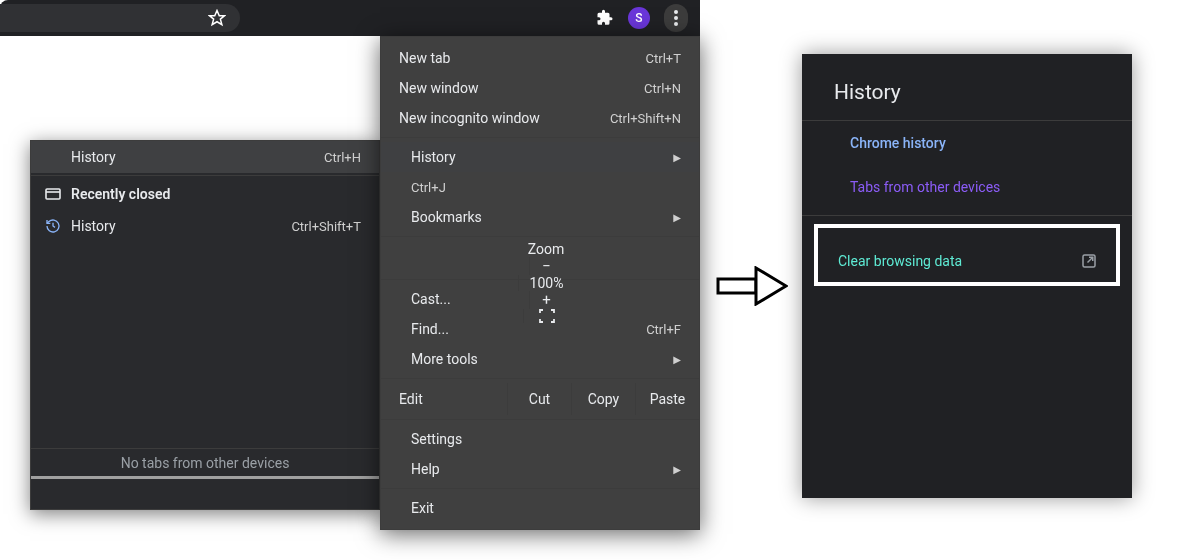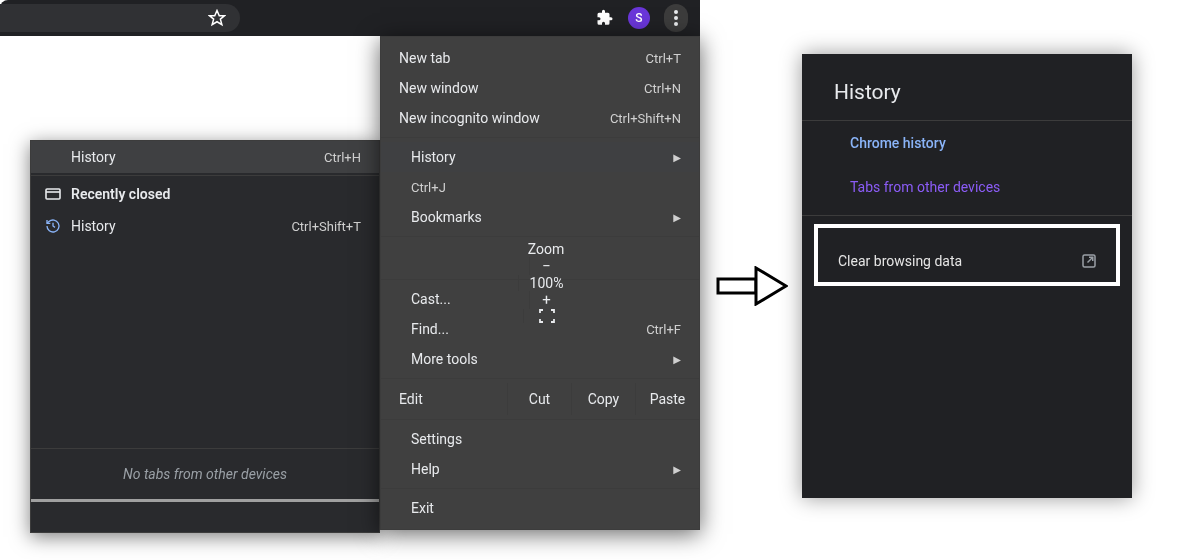--- a/index.html
+++ b/index.html
@@ -54,24 +54,23 @@
     height: 32px; padding: 0 18px 0 14px;
     color: #e8eaed;
   }
   .row .ricon { width: 26px; display:flex; align-items:center; }
   .row .rlabel { flex: 1; }
   .row .raccel { font-size: 13px; color: #cfcfcf; }
   .row.hi { background: #3f4042; }
   .row.bold .rlabel { font-weight: 600; }
   .sep { height: 1px; background: #3c3c3c; margin: 2px 0; }
   .submenu .footer {
-    height: 51px; display:flex; align-items:center; justify-content:center;
+    height: 28px; display:flex; align-items:center; justify-content:center;
     color: #9aa0a6; font-size: 14px; margin-top: 6px;
     border-top: 1px solid #3c3c3c;
-    font-style: italic;
   }
   .sub-bottom-line { height: 3px; background:#a0a0a0; }
 
   
   .mainmenu {
     position: absolute; left: 380px; top: 36px;
     width: 320px;
     background: #404040;
     box-shadow: 0 4px 22px rgba(0,0,0,.6);
     border: 1px solid #3c3c3c;
@@ -134,21 +133,21 @@
     padding: 14px 0 14px 48px; font-size: 14px;
   }
   .hist-item.link { color: #8ab4f8; font-weight: 500; }
   .hist-item.muted { color: #8b5cf6; }
   .hist-clear-box {
     margin: 8px 12px 0 12px;
     border: 4px solid #fff;
     height: 62px;
     display: flex; align-items: center;
     padding: 12px 18px 0 20px;
-    color: #e5e5e5; font-size: 14px;
+    color: #5eead4; font-size: 14px;
   }
   .hist-clear-box .clabel { flex: 1; }
 
   
   svg { display:block; }
 </style>
 </head>
 <body>
 
 <div class="stage">

